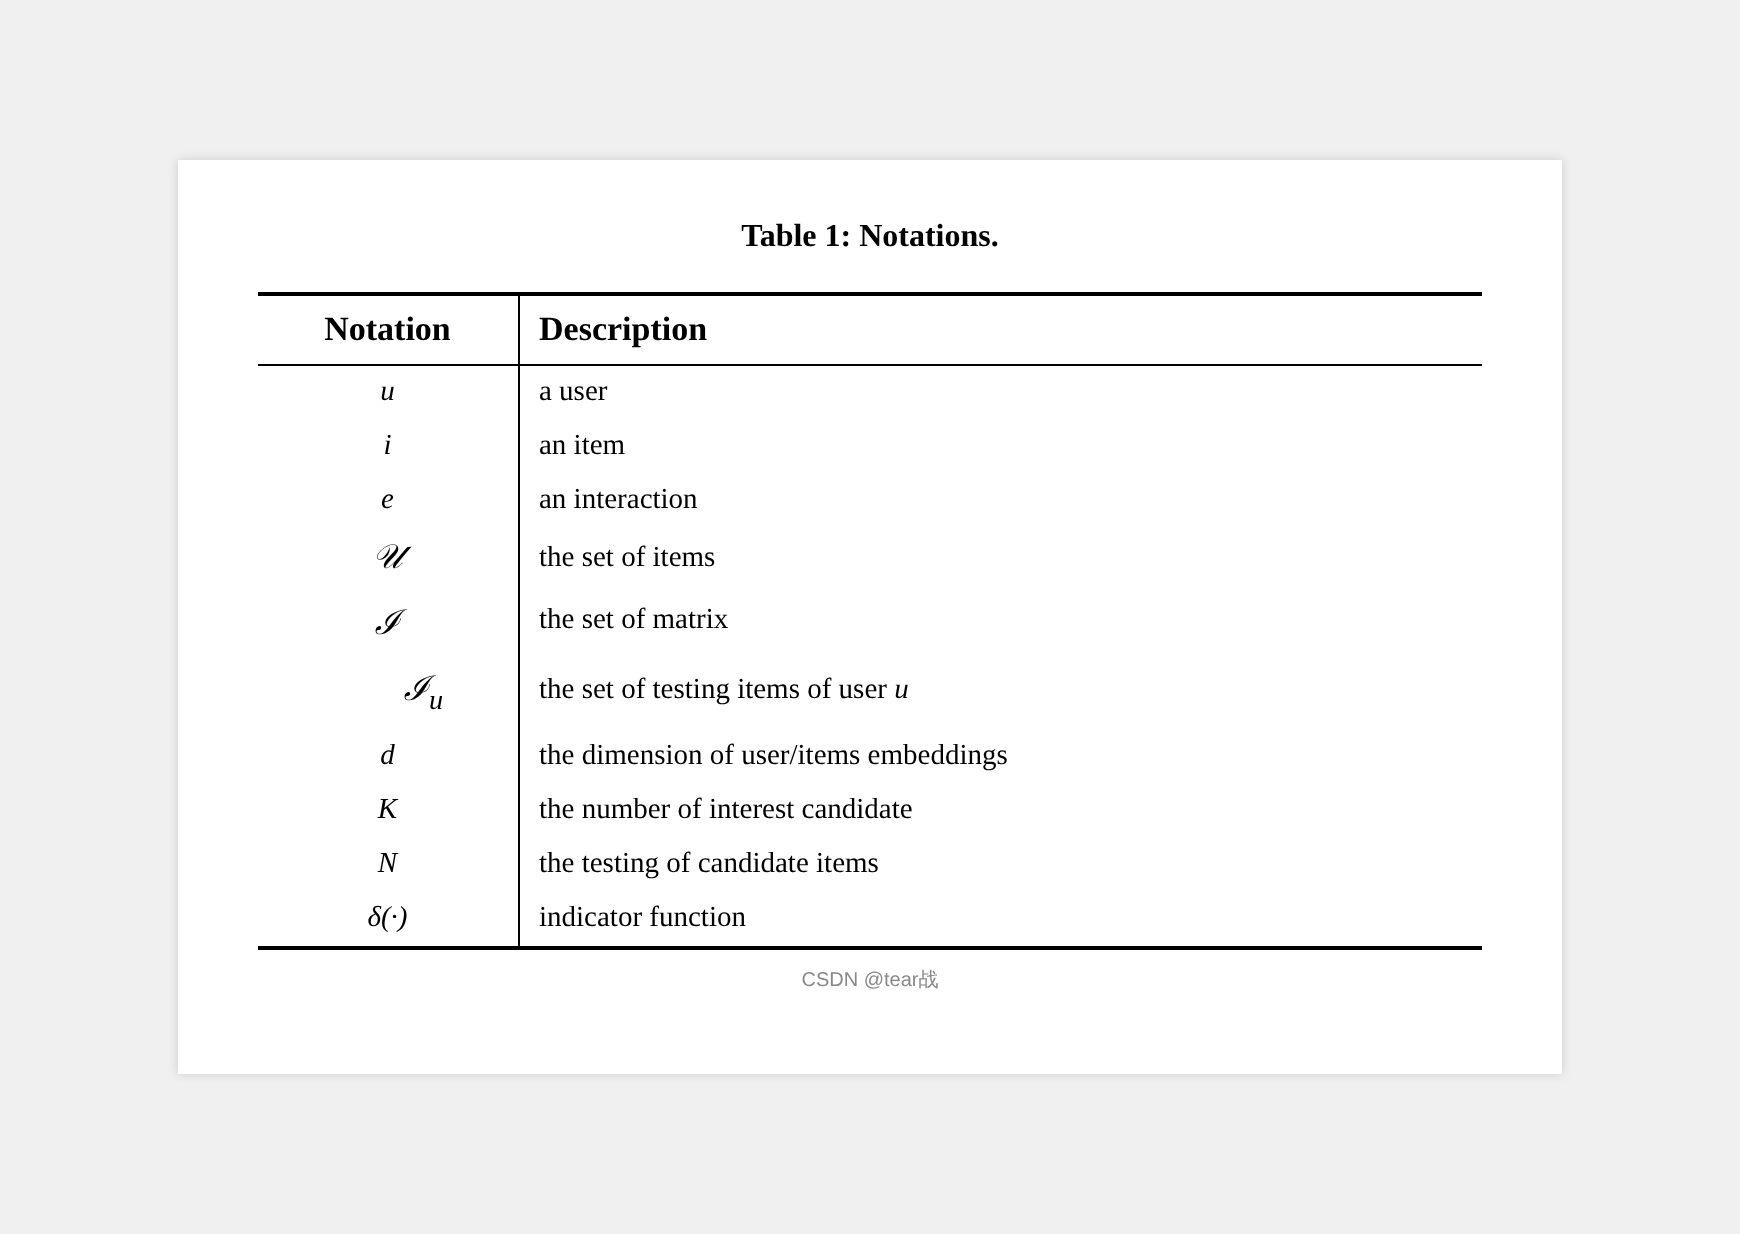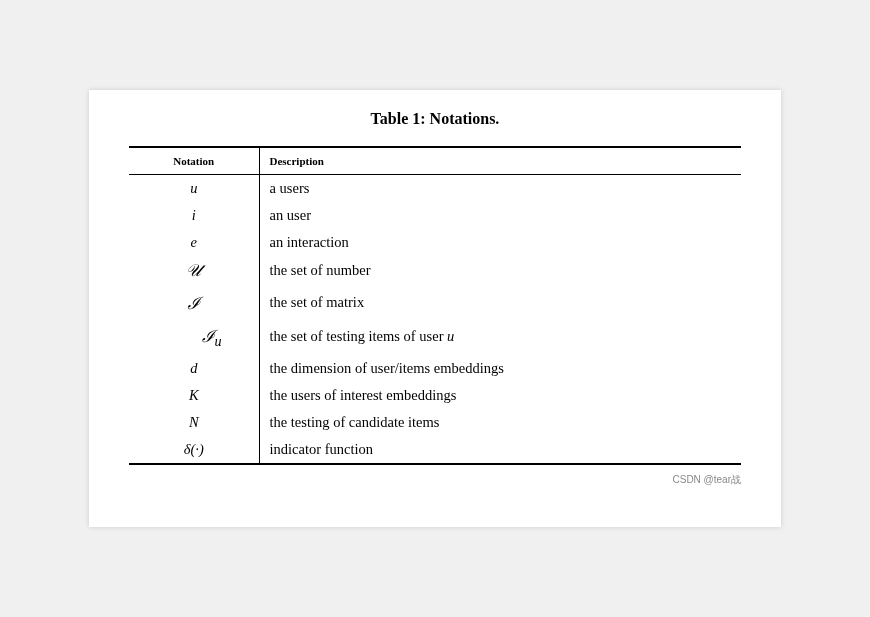--- a/index.html
+++ b/index.html
@@ -14,21 +14,21 @@
       justify-content: center;
       align-items: center;
       width: 870px;
       height: 617px;
       font-family: "Times New Roman", Times, serif;
     }
 
     .page-container {
       background-color: #ffffff;
       width: 692px;
-      padding: 20px 40px 40px 40px;
+      padding: 30px 40px 40px 40px;
       box-shadow: 0 0 5px rgba(0,0,0,0.15);
     }
 
     .table-title {
       text-align: center;
       font-size: 16px;
       font-weight: bold;
       margin-bottom: 18px;
     }
 
@@ -38,21 +38,21 @@
       border-top: 2.5px solid #000;
       border-bottom: 2.5px solid #000;
     }
 
     .notation-table thead tr {
       border-bottom: 1.5px solid #000;
     }
 
     .notation-table th {
       font-weight: bold;
-      font-size: 11px;
+      font-size: 17px;
       padding: 7px 10px 7px 10px;
       text-align: left;
       border-bottom: 1.5px solid #000;
     }
 
     .notation-table th:first-child {
       text-align: center;
       width: 130px;
       border-right: 1px solid #000;
     }
@@ -68,21 +68,21 @@
       font-style: italic;
       border-right: 1px solid #000;
       width: 130px;
     }
 
     .notation-table tbody tr:last-child td {
       border-bottom: none;
     }
 
     .watermark {
-      text-align: right;
+      text-align: center;
       font-size: 10px;
       color: #888;
       margin-top: 8px;
       font-family: Arial, sans-serif;
     }
   </style>
 </head>
 <body>
 
 <div class="page-container">
@@ -91,49 +91,49 @@
   <table class="notation-table">
     <thead>
       <tr>
         <th>Notation</th>
         <th>Description</th>
       </tr>
     </thead>
     <tbody id="table-body">
     <tr>
           <td><em>u</em></td>
-          <td>a users</td>
+          <td>a user</td>
         </tr>
         <tr>
           <td><em>i</em></td>
-          <td>an user</td>
+          <td>an item</td>
         </tr>
         <tr>
           <td><em>e</em></td>
           <td>an interaction</td>
         </tr>
         <tr>
           <td><span style="font-style: italic; font-size: 17px;">𝒰</span></td>
-          <td>the set of number</td>
+          <td>the set of items</td>
         </tr>
         <tr>
           <td><span style="font-style: italic; font-size: 17px;">ℐ</span></td>
           <td>the set of matrix</td>
         </tr>
         <tr>
           <td><span style="font-style: italic; font-size: 17px; margin-left: 36px;">ℐ<sub>u</sub></span></td>
           <td>the set of testing items of user <em>u</em></td>
         </tr>
         <tr>
           <td><em>d</em></td>
           <td>the dimension of user/items embeddings</td>
         </tr>
         <tr>
           <td><em>K</em></td>
-          <td>the users of interest embeddings</td>
+          <td>the number of interest candidate</td>
         </tr>
         <tr>
           <td><em>N</em></td>
           <td>the testing of candidate items</td>
         </tr>
         <tr>
           <td><em>δ(·)</em></td>
           <td>indicator function</td>
         </tr>
       </tbody>

